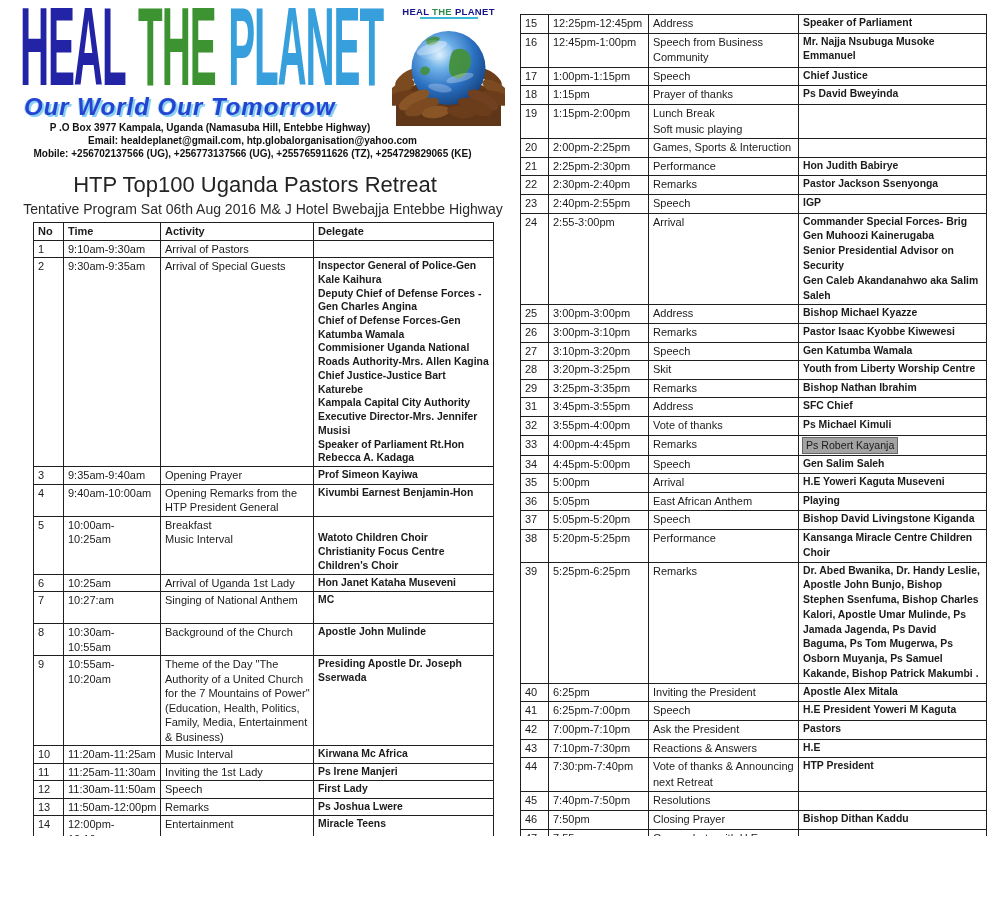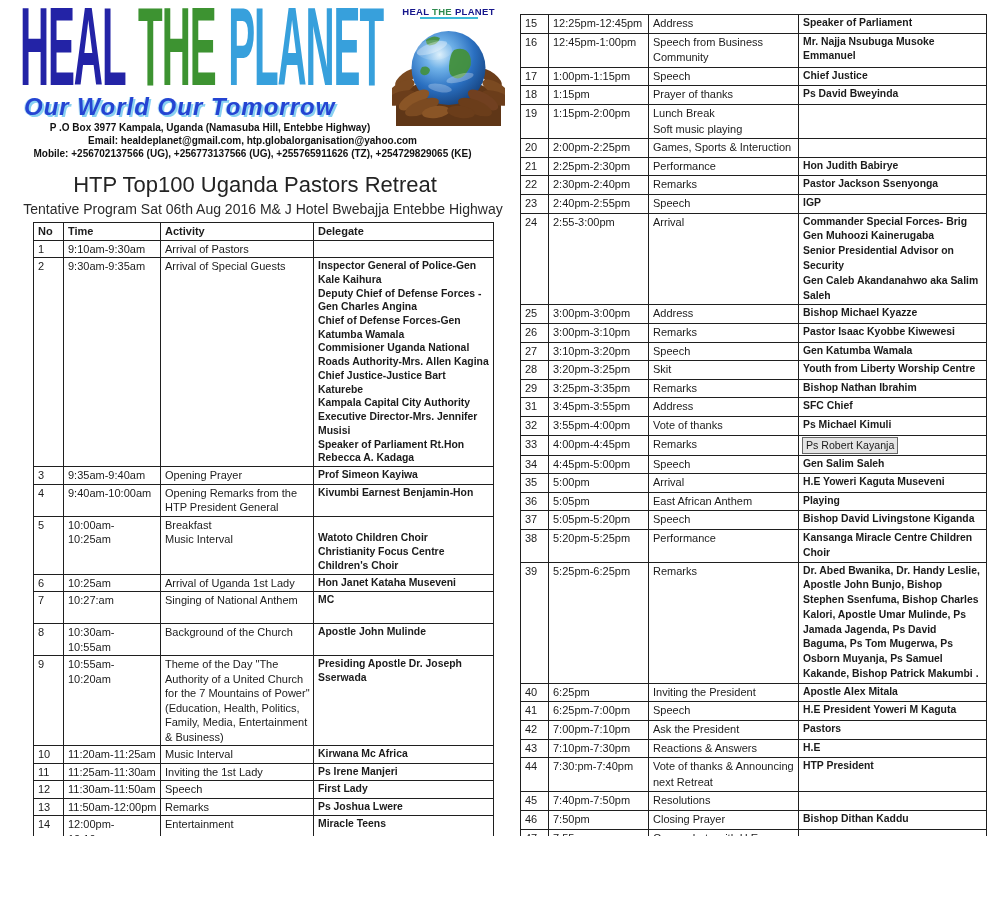--- a/index.html
+++ b/index.html
@@ -45,21 +45,21 @@
     padding:1px 3px 1px 4px; font-size:11px; white-space:pre-line; overflow:hidden;
     word-wrap:break-word;
   }
   .ptable th { font-weight:bold; }
   .ptable td.delegate { font-weight:bold; font-size:10.4px; }
   .left-table  { position:absolute; left:33px;  top:222px; width:460px; line-height:1.32; }
   .right-table { position:absolute; left:520px; top:14px;  width:466px; line-height:1.42; }
 
   .boxed {
     display:inline-block; font-weight:normal; font-size:10.6px;
-    border:1px solid #666; padding:0 3px; margin-left:-1px; background:#e5e5e5;
+    border:1px solid #666; padding:0 3px; margin-left:-1px; background:#a3a3a3;
   }
 
   
   .website {
     position:absolute; top:849px; left:0; width:510px; text-align:center;
     font-size:28px; font-weight:bold; letter-spacing:0.5px;
     text-shadow:1.5px 1.5px 0 #6e3408;
   }
 </style>
 </head>

